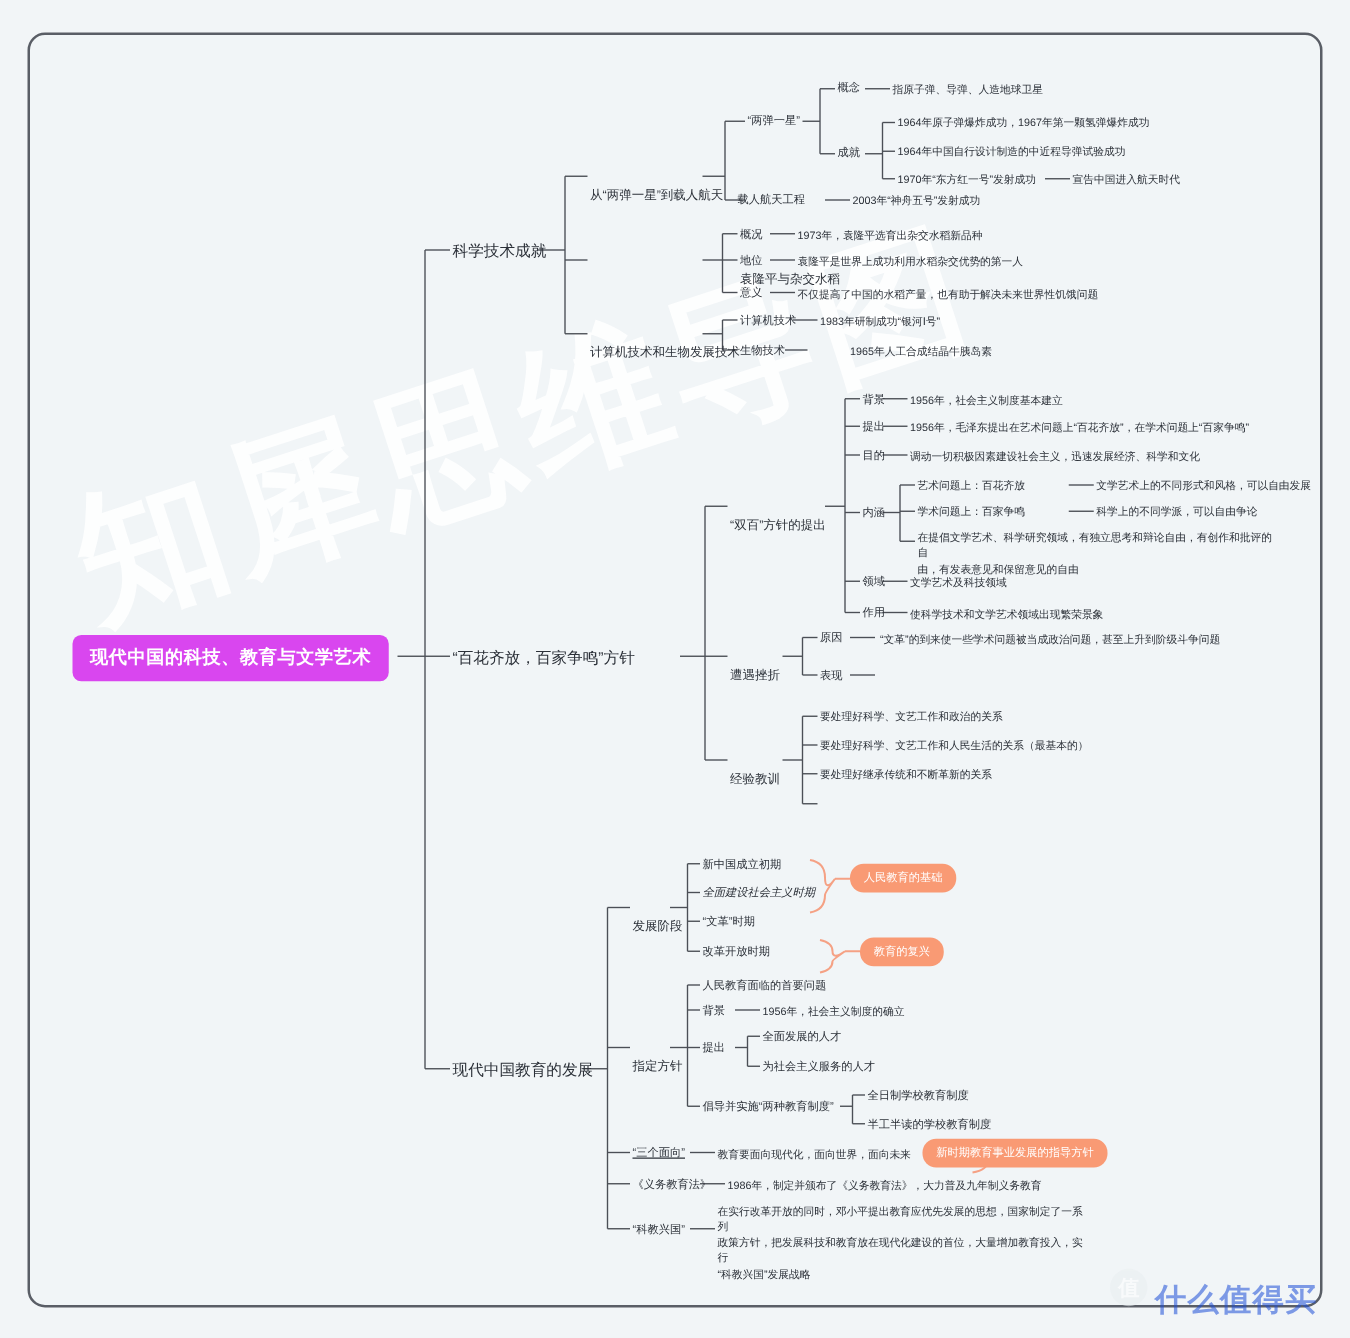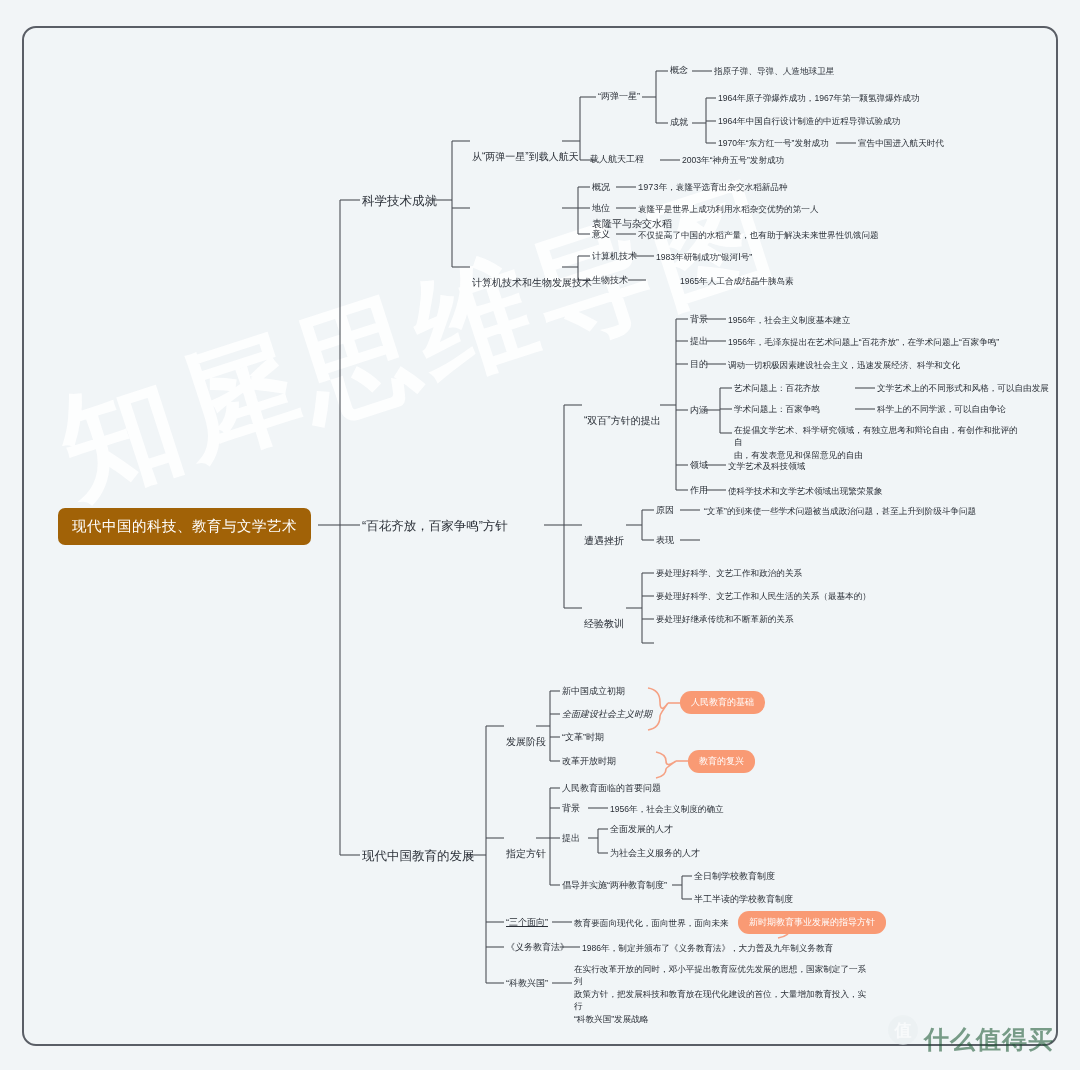--- a/index.html
+++ b/index.html
@@ -48,42 +48,42 @@
     pointer-events: none; user-select: none;
   }
   .wm-corner .badge {
     width: 30px; height: 30px; border-radius: 50%;
     background: #e9eef1; color: #ffffff;
     display: flex; align-items: center; justify-content: center;
     font-size: 17px; font-weight: bold;
   }
   .wm-corner .wtxt {
     font-size: 25px; font-weight: bold;
-    color: #14532d;
+    color: #1d4ed8;
     letter-spacing: 1px;
     margin-top: 19px;
   }
 
   
   #links { position: absolute; left:0; top:0; width:1080px; height:1070px; pointer-events:none; }
   #links path, #links line { stroke: #4b4f56; stroke-width: 1.1; fill: none; }
   #links .accent { stroke: #f5a184; stroke-width: 1.6; }
 
   
   .node {
     position: absolute;
     color: #2b3038;
     line-height: 1.45;
     white-space: pre-line;
   }
   .n-root {
-    background: #a16207;
+    background: #d946ef;
     color: #ffffff;
     font-size: 14.5px;
-    font-weight: normal;
+    font-weight: bold;
     letter-spacing: .5px;
     padding: 8px 14px;
     border-radius: 7px;
     white-space: nowrap;
   }
   .n-l1 { font-size: 12.5px; white-space: nowrap; }
   .n-l2 { font-size: 10px; white-space: nowrap; margin-top: 16px; }
   .n-l3 { font-size: 9px;  white-space: nowrap; }
   .n-l4 { font-size: 8.6px; white-space: nowrap; }
   .n-wrap { white-space: pre-line; }
@@ -260,21 +260,21 @@
   <div class="node n-l4" style="left:714px; top:65px;">指原子弹、导弹、人造地球卫星</div>
   <div class="node n-l3" style="left:670px; top:116px;">成就</div>
   <div class="node n-l4" style="left:718px; top:92px;">1964年原子弹爆炸成功，1967年第一颗氢弹爆炸成功</div>
   <div class="node n-l4" style="left:718px; top:115px;">1964年中国自行设计制造的中近程导弹试验成功</div>
   <div class="node n-l4" style="left:718px; top:137px;">1970年“东方红一号”发射成功</div>
   <div class="node n-l4" style="left:858px; top:137px;">宣告中国进入航天时代</div>
   <div class="node n-l3" style="left:590px; top:153px;">载人航天工程</div>
   <div class="node n-l4" style="left:682px; top:154px;">2003年“神舟五号”发射成功</div>
 
   <div class="node n-l3" style="left:592px; top:181px;">概况</div>
-  <div class="node n-l4" style="left:638px; top:182px;font-family:Liberation Mono, monospace;">1973年，袁隆平选育出杂交水稻新品种</div>
+  <div class="node n-l4" style="left:638px; top:182px;">1973年，袁隆平选育出杂交水稻新品种</div>
   <div class="node n-l3" style="left:592px; top:202px;">地位</div>
   <div class="node n-l4" style="left:638px; top:203px;">袁隆平是世界上成功利用水稻杂交优势的第一人</div>
   <div class="node n-l3" style="left:592px; top:228px;">意义</div>
   <div class="node n-l4" style="left:638px; top:229px;">不仅提高了中国的水稻产量，也有助于解决未来世界性饥饿问题</div>
 
   <div class="node n-l3" style="left:592px; top:250px;">计算机技术</div>
   <div class="node n-l4" style="left:656px; top:251px;">1983年研制成功“银河Ⅰ号”</div>
   <div class="node n-l3" style="left:592px; top:274px;">生物技术</div>
   <div class="node n-l4" style="left:648px; top:275px;margin-left:32px;">1965年人工合成结晶牛胰岛素</div>
 

